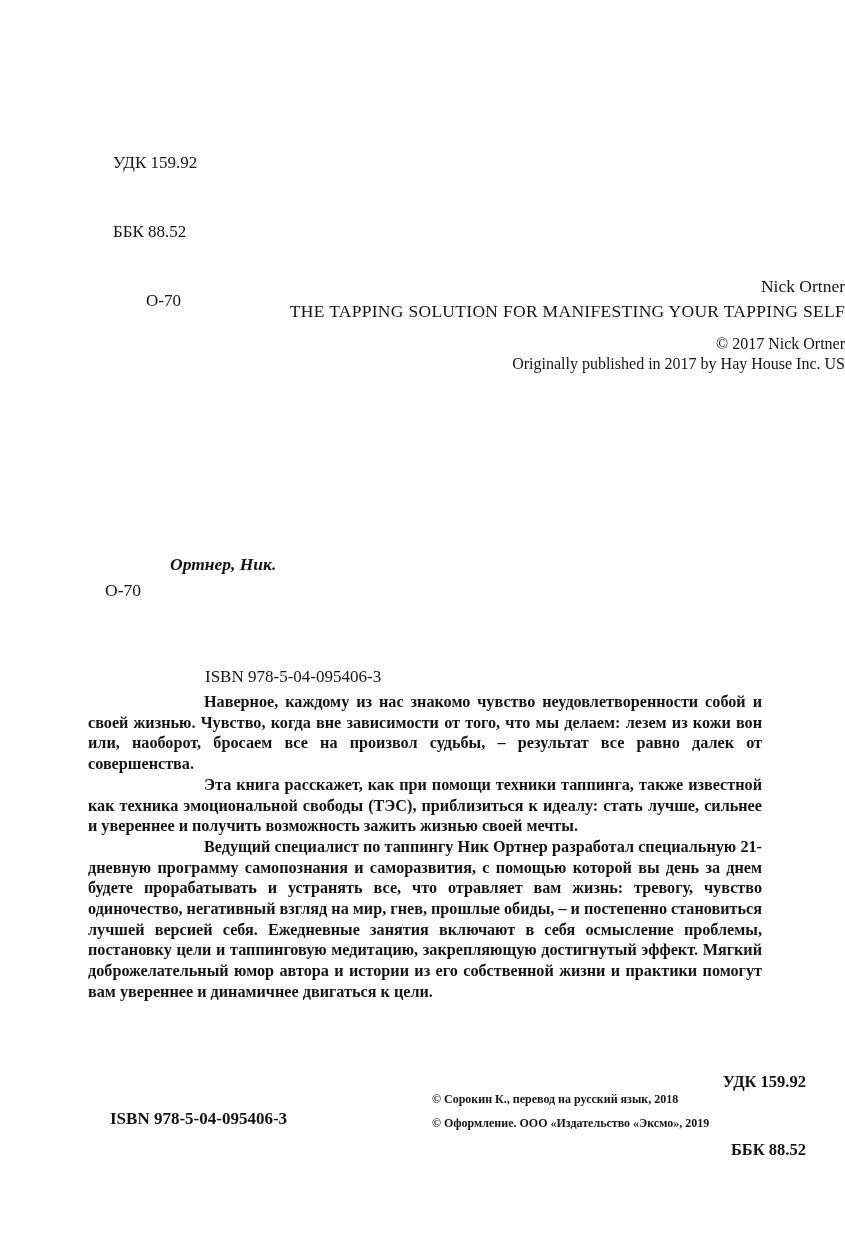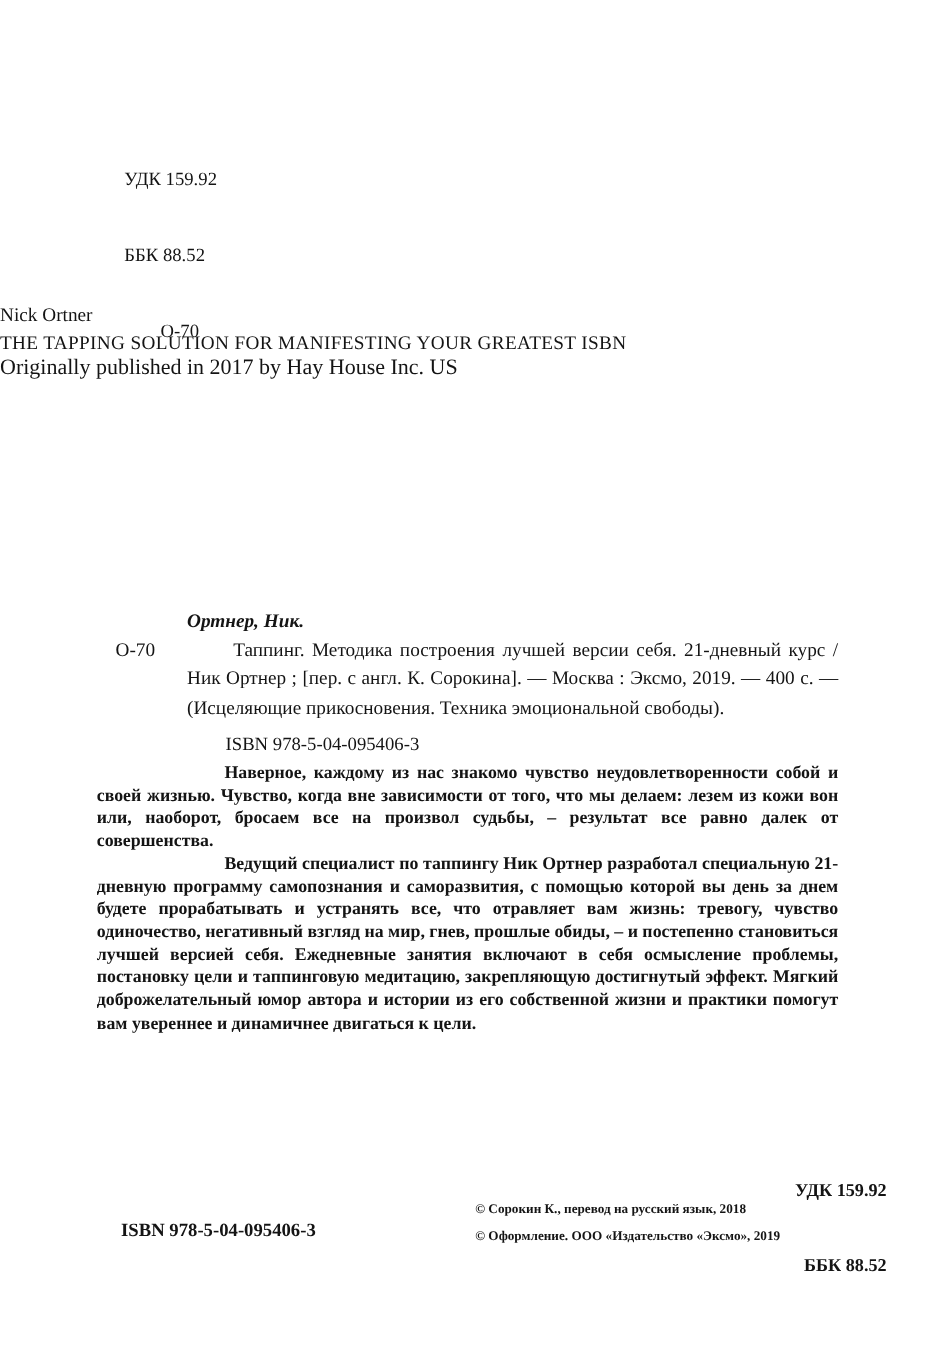--- a/index.html
+++ b/index.html
@@ -30,38 +30,38 @@
   .top-codes .sign-line {
     padding-left: 33px;
   }
 
   
   .title-block {
     position: absolute;
     left: 0;
     top: 274px;
     width: 845px;
-    text-align: left;
+    text-align: right;
   }
   .tb-author {
     font-size: 17.5px;
     line-height: 25px;
   }
   .tb-title {
     font-size: 17.5px;
     line-height: 25px;
     letter-spacing: 0.3px;
   }
   .tb-copy {
     margin-top: 10px;
     font-size: 16px;
     line-height: 20px;
   }
   .tb-orig {
-    font-size: 20px;
+    font-size: 16px;
     line-height: 20px;
   }
 
   
   .bib {
     position: absolute;
     left: 170px;
     top: 551px;
     width: 592px;
     font-size: 17.5px;
@@ -143,33 +143,34 @@
 <div id="page">
 
   <div class="top-codes">
     <div>УДК 159.92</div>
     <div>ББК 88.52</div>
     <div class="sign-line">О-70</div>
   </div>
 
   <div class="title-block">
     <div class="tb-author">Nick Ortner</div>
-    <div class="tb-title">THE TAPPING SOLUTION FOR MANIFESTING YOUR GREATEST ISBN</div>
+    <div class="tb-title">THE TAPPING SOLUTION FOR MANIFESTING YOUR TAPPING SELF</div>
+    <div class="tb-copy">© 2017 Nick Ortner</div>
     <div class="tb-orig">Originally published in 2017 by Hay House Inc. US</div>
   </div>
 
   <div class="bib">
     <div class="bib-sign">О-70</div>
     <div class="bib-header">Ортнер, Ник.</div>
-    <p class="bib-text">Таппинг. Методика построения лучшей версии себя. 21-дневный курс / Ник Ортнер ; [пер. с англ. К. Сорокина]. — Москва : Эксмо, 2019. — 400 с. — (Исцеляющие прикосновения. Техника эмоциональной свободы).</p>
   </div>
   <div class="bib-isbn">ISBN 978-5-04-095406-3</div>
 
   <div class="annotation">
     <p>Наверное, каждому из нас знакомо чувство неудовлетворенности собой и своей жизнью. Чувство, когда вне зависимости от того, что мы делаем: лезем из кожи вон или, наоборот, бросаем все на произвол судьбы, – результат все равно далек от совершенства.</p>
+    <p>Эта книга расскажет, как при помощи техники таппинга, также известной как техника эмоциональной свободы (ТЭС), приблизиться к идеалу: стать лучше, сильнее и увереннее и получить возможность зажить жизнью своей мечты.</p>
     <p>Ведущий специалист по таппингу Ник Ортнер разработал специальную 21-дневную программу самопознания и саморазвития, с помощью которой вы день за днем будете прорабатывать и устранять все, что отравляет вам жизнь: тревогу, чувство одиночество, негативный взгляд на мир, гнев, прошлые обиды, – и постепенно становиться лучшей версией себя. Ежедневные занятия включают в себя осмысление проблемы, постановку цели и таппинговую медитацию, закрепляющую достигнутый эффект. Мягкий доброжелательный юмор автора и истории из его собственной жизни и практики помогут вам увереннее и динамичнее двигаться к цели.</p>
   </div>
 
   <div class="bottom-codes">
     <div>УДК 159.92</div>
     <div>ББК 88.52</div>
   </div>
 
   <div class="footer-isbn">ISBN 978-5-04-095406-3</div>
   <div class="footer-copy">

